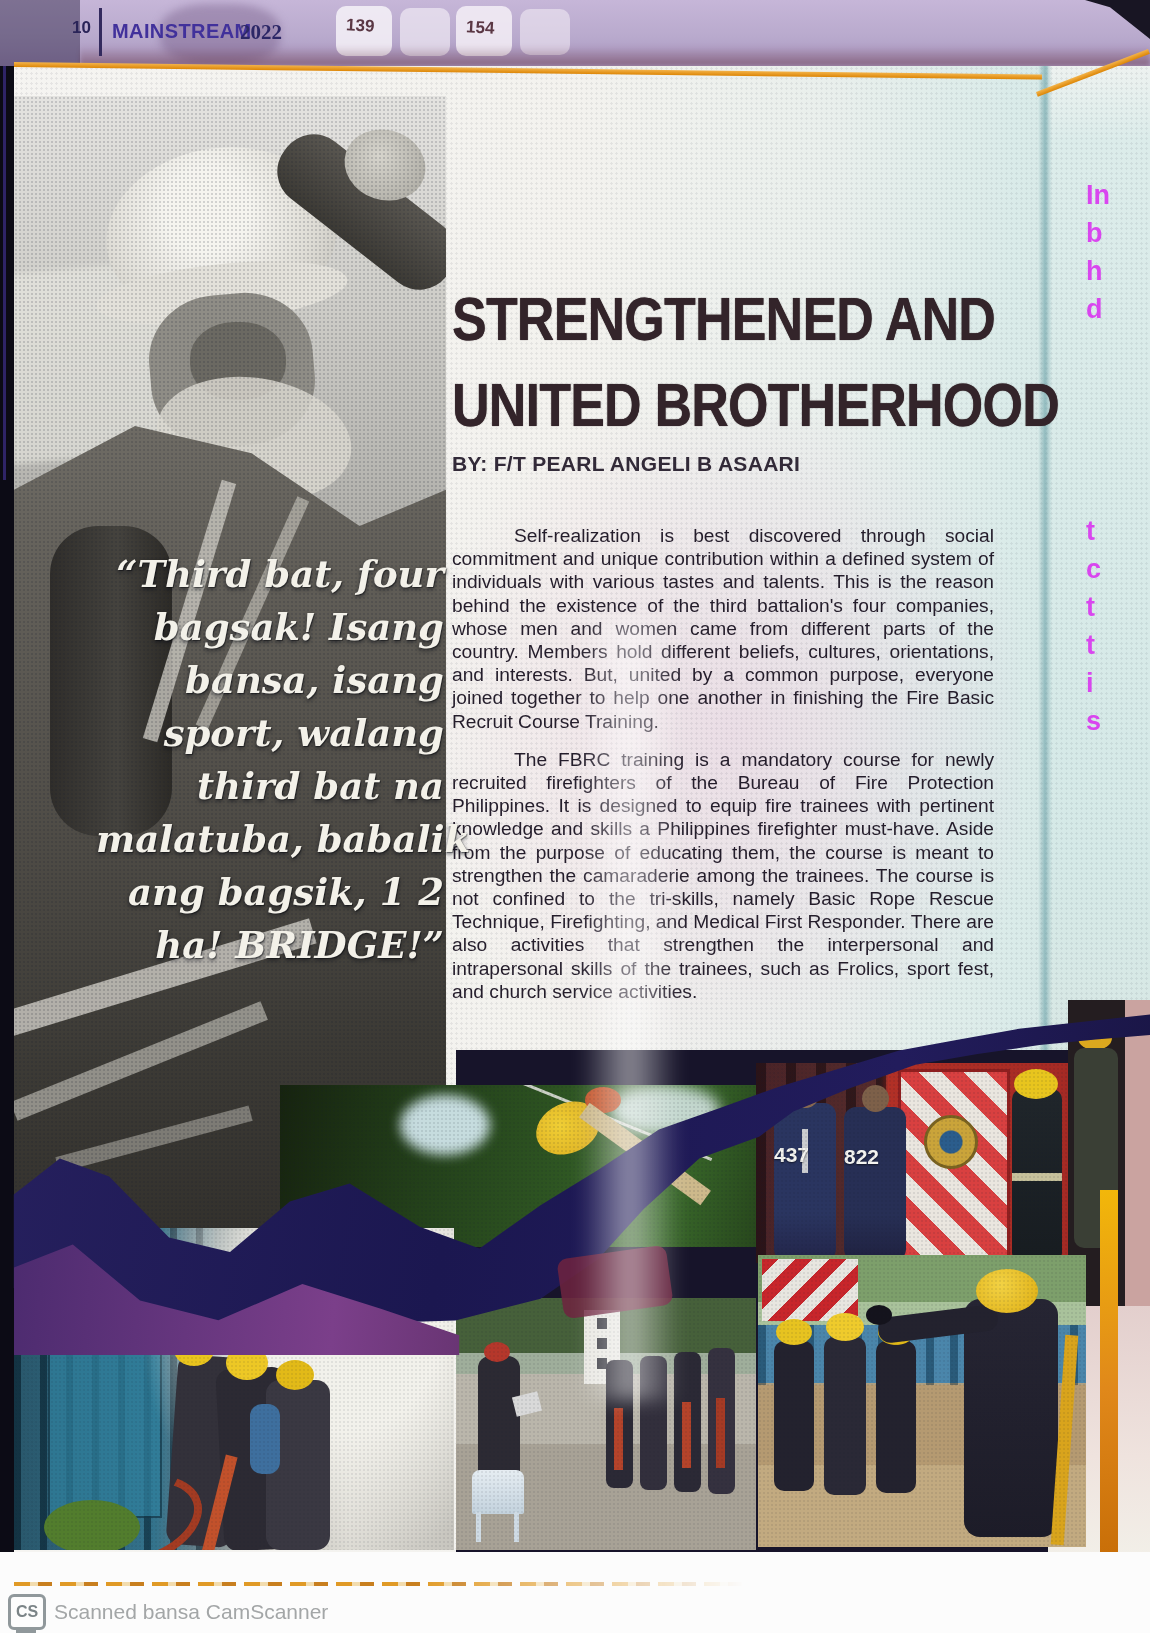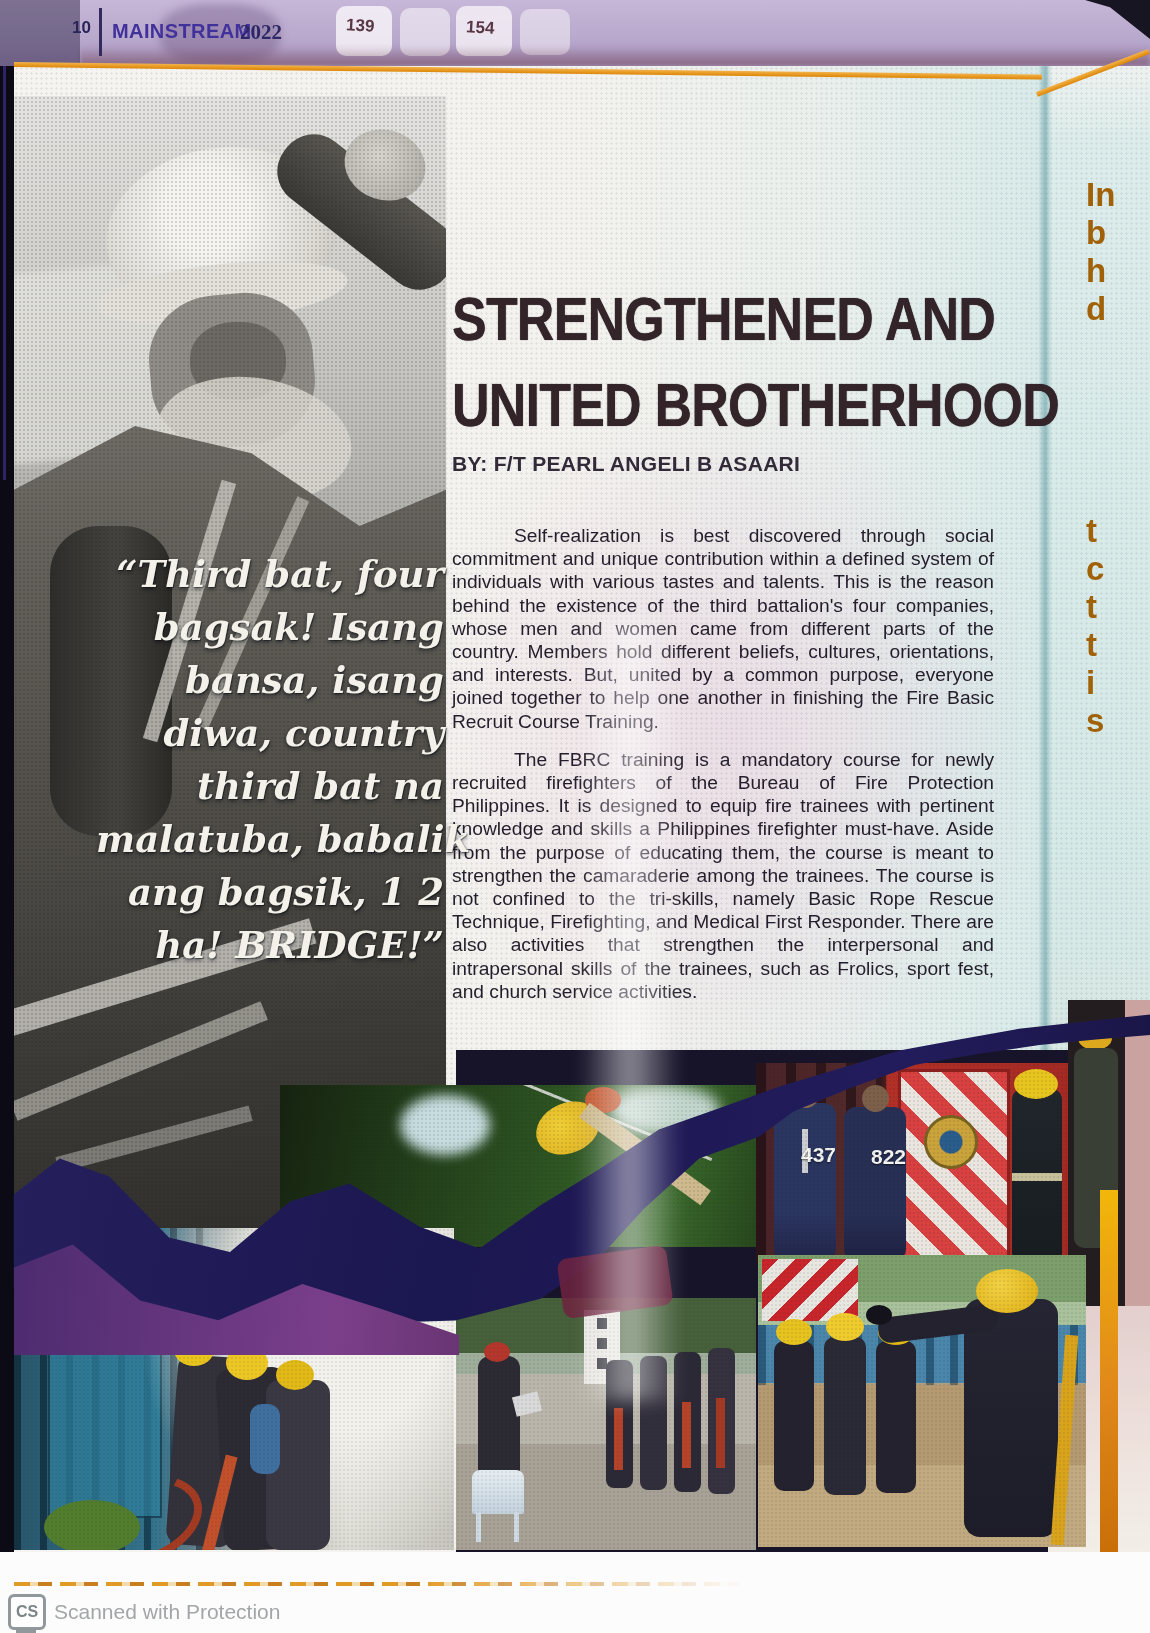--- a/index.html
+++ b/index.html
@@ -13,23 +13,23 @@
   .title-line{font-weight:900;color:#33242a;white-space:nowrap;font-size:62px;line-height:70px}
   .title-line>span{display:inline-block;transform:scaleX(.84);transform-origin:left center;
         letter-spacing:-1px;text-shadow:0 0 1px #2c2024}
   .byline{font-weight:800;font-size:21px;color:#322a38;letter-spacing:.3px}
   .para{font-size:19.2px;line-height:23.2px;color:#241d2b;text-align:justify;
         text-indent:62px;margin:0 0 15px 0}
   .quote{text-align:right}
   .quote-line{font-family:"DejaVu Serif",serif;font-style:italic;font-weight:700;
         font-size:37px;line-height:53px;color:#f3f1e9;white-space:nowrap;
         text-shadow:0 2px 4px rgba(5,8,18,.6),1px 1px 0 rgba(0,0,0,.35)}
-  .frag{font-weight:700;font-size:33px;line-height:38px;color:#a16207}
+  .frag{font-weight:700;font-size:27px;line-height:38px;color:#d946ef}
   .bib{font-weight:700;font-size:17px;color:#5a3744;transform:rotate(3deg)}
-  .shirt-num{position:absolute;left:0;right:0;text-align:right;color:#f4f4f0;
+  .shirt-num{position:absolute;left:0;right:0;text-align:left;color:#f4f4f0;
         font-weight:700;font-size:21px;text-shadow:0 1px 2px rgba(0,0,0,.6)}
   .masthead{font-weight:900;font-size:20px;letter-spacing:.4px;color:#41319b}
   .masthead-year{font-family:"Liberation Serif",serif;font-weight:700;font-size:21px;color:#2c2766}
   .pagenum{font-weight:700;font-size:17px;color:#2a2458}
   .footer-text{font-size:21px;color:#a3a6a7}
   .cs-badge{width:32px;height:30px;border:3px solid #90989b;border-radius:6px;
         color:#7b8487;font-weight:700;font-size:16px;display:flex;
         align-items:center;justify-content:center;background:#fdfdfd}
 </style>
 </head>
@@ -107,21 +107,21 @@
     <div class="a" style="left:-24px;top:870px;width:330px;height:26px;background:#d8d6cf;transform:rotate(-17deg);opacity:.75"></div>
     <div class="a" style="left:-10px;top:955px;width:270px;height:20px;background:#ccc9c1;transform:rotate(-22deg);opacity:.6"></div>
     <div class="a" style="left:40px;top:1035px;width:200px;height:16px;background:#c2bfb7;transform:rotate(-15deg);opacity:.5"></div>
     <div class="a dots2" style="left:0;top:0;width:432px;height:1240px;opacity:.8"></div>
   </div>
 
   <div class="a quote" style="left:96px;top:548px;width:348px;z-index:8">
     <div class="quote-line">“Third bat, four</div>
     <div class="quote-line">bagsak! Isang</div>
     <div class="quote-line">bansa, isang</div>
-    <div class="quote-line">diwa, country</div>
+    <div class="quote-line">sport, walang</div>
     <div class="quote-line">third bat na</div>
     <div class="quote-line">malatuba, babalik</div>
     <div class="quote-line">ang bagsik, 1 2</div>
     <div class="quote-line">ha! BRIDGE!”</div>
   </div>
 
   <div class="a title-line" style="left:452px;top:284px;z-index:6">
     <span>STRENGTHENED AND</span></div>
   <div class="a title-line" style="left:452px;top:370px;z-index:6">
     <span>UNITED BROTHERHOOD</span></div>
@@ -285,16 +285,16 @@
               background:linear-gradient(90deg,rgba(255,255,255,0),rgba(255,255,255,.5),rgba(255,255,255,0));
               filter:blur(9px)"></div>
 
   <div class="a" style="left:0;top:1552px;width:1150px;height:81px;background:#fcfcfc;z-index:9">
     <div class="a" style="left:14px;top:30px;width:730px;height:4px;
                 background:repeating-linear-gradient(90deg,#e09a26 0 16px,#f2dcae 16px 24px,#c87f1f 24px 38px,rgba(255,255,255,0) 38px 46px);
                 -webkit-mask-image:linear-gradient(90deg,#000 55%,transparent 100%);
                 mask-image:linear-gradient(90deg,#000 55%,transparent 100%)"></div>
     <div class="a cs-badge" style="left:8px;top:42px">CS</div>
     <div class="a" style="left:16px;top:78px;width:20px;height:5px;background:#90989b;border-radius:0 0 3px 3px"></div>
-    <div class="a footer-text" style="left:54px;top:48px">Scanned with Protection</div>
+    <div class="a footer-text" style="left:54px;top:48px">Scanned bansa CamScanner</div>
   </div>
 
 </div>
 
 </body></html>

